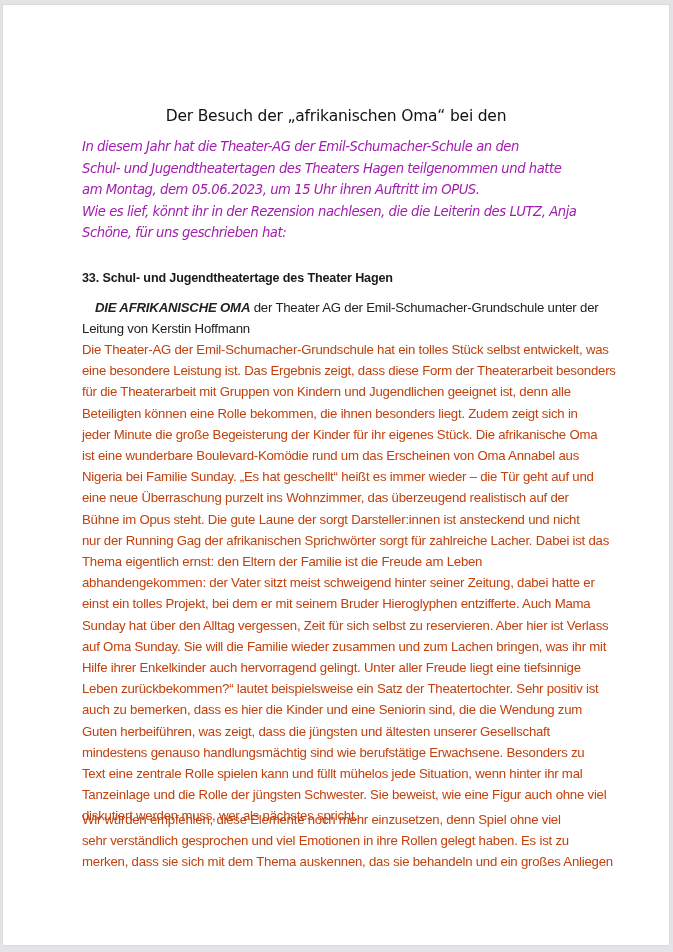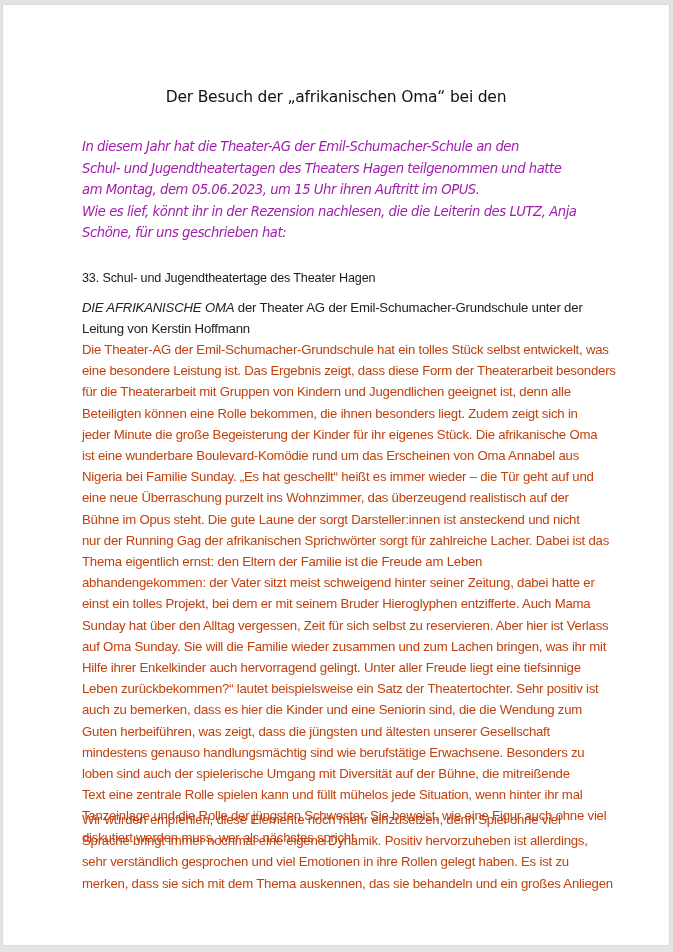--- a/index.html
+++ b/index.html
@@ -14,39 +14,39 @@
     background: #ffffff;
     box-shadow: 0 0 2px rgba(0,0,0,0.12);
   }
   .title {
     position: absolute; left: 0; top: 82px; width: 100%;
     text-align: center;
     font-family: "DejaVu Sans", sans-serif;
     font-size: 15.5px; line-height: 21.5px; color: #111;
     letter-spacing: -0.2px;
   }
-  .title div { white-space: nowrap; }
+  .title div { white-space: nowrap; margin-top: 19px; }
   .intro {
     position: absolute; left: 79px; top: 131px; width: 560px;
     font-family: "DejaVu Sans", sans-serif;
     font-style: italic; font-size: 13.2px; line-height: 21.5px;
     color: #a21caf; letter-spacing: -0.45px;
   }
   .intro div { white-space: nowrap; }
   .heading {
     position: absolute; left: 79px; top: 266px;
-    font-size: 12.6px; font-weight: normal; color: #1a1a1a;
+    font-size: 12.6px; font-weight: bold; color: #1a1a1a;
     white-space: nowrap; letter-spacing: -0.15px;
   }
   .subhead {
     position: absolute; left: 79px; top: 292px; width: 540px;
     font-size: 13.2px; line-height: 21.2px; color: #222;
     letter-spacing: -0.2px;
   }
-  .subhead .strong { font-weight: normal; font-style: italic; }
+  .subhead .strong { font-weight: bold; font-style: italic; margin-left: 13px; }
   .subhead div { white-space: nowrap; }
   .para {
     position: absolute; left: 79px; width: 560px;
     font-size: 13.2px; line-height: 21.2px; color: #c2410c;
     letter-spacing: -0.22px;
   }
   .para div { white-space: nowrap; }
   #p1 { top: 334px; }
   #p2 { top: 804px; }
 </style>
@@ -88,26 +88,24 @@
     <div>Thema eigentlich ernst: den Eltern der Familie ist die Freude am Leben</div>
     <div>abhandengekommen: der Vater sitzt meist schweigend hinter seiner Zeitung, dabei hatte er</div>
     <div>einst ein tolles Projekt, bei dem er mit seinem Bruder Hieroglyphen entzifferte. Auch Mama</div>
     <div>Sunday hat über den Alltag vergessen, Zeit für sich selbst zu reservieren. Aber hier ist Verlass</div>
     <div>auf Oma Sunday. Sie will die Familie wieder zusammen und zum Lachen bringen, was ihr mit</div>
     <div>Hilfe ihrer Enkelkinder auch hervorragend gelingt. Unter aller Freude liegt eine tiefsinnige</div>
     <div>Leben zurückbekommen?“ lautet beispielsweise ein Satz der Theatertochter. Sehr positiv ist</div>
     <div>auch zu bemerken, dass es hier die Kinder und eine Seniorin sind, die die Wendung zum</div>
     <div>Guten herbeiführen, was zeigt, dass die jüngsten und ältesten unserer Gesellschaft</div>
     <div>mindestens genauso handlungsmächtig sind wie berufstätige Erwachsene. Besonders zu</div>
-    <div>loben sind auch der spielerische Umgang mit Diversität auf der Bühne, die mitreißende</div>
     <div>Text eine zentrale Rolle spielen kann und füllt mühelos jede Situation, wenn hinter ihr mal</div>
     <div>Tanzeinlage und die Rolle der jüngsten Schwester. Sie beweist, wie eine Figur auch ohne viel</div>
     <div>diskutiert werden muss, wer als nächstes spricht.</div>
   </div>
 
   <div class="para" id="p2">
     <div>Wir würden empfehlen, diese Elemente noch mehr einzusetzen, denn Spiel ohne viel</div>
-    <div>Sprache bringt immer nochmal eine eigene Dynamik. Positiv hervorzuheben ist allerdings,</div>
     <div>sehr verständlich gesprochen und viel Emotionen in ihre Rollen gelegt haben. Es ist zu</div>
     <div>merken, dass sie sich mit dem Thema auskennen, das sie behandeln und ein großes Anliegen</div>
   </div>
 
 </div>
 
 </body></html>

